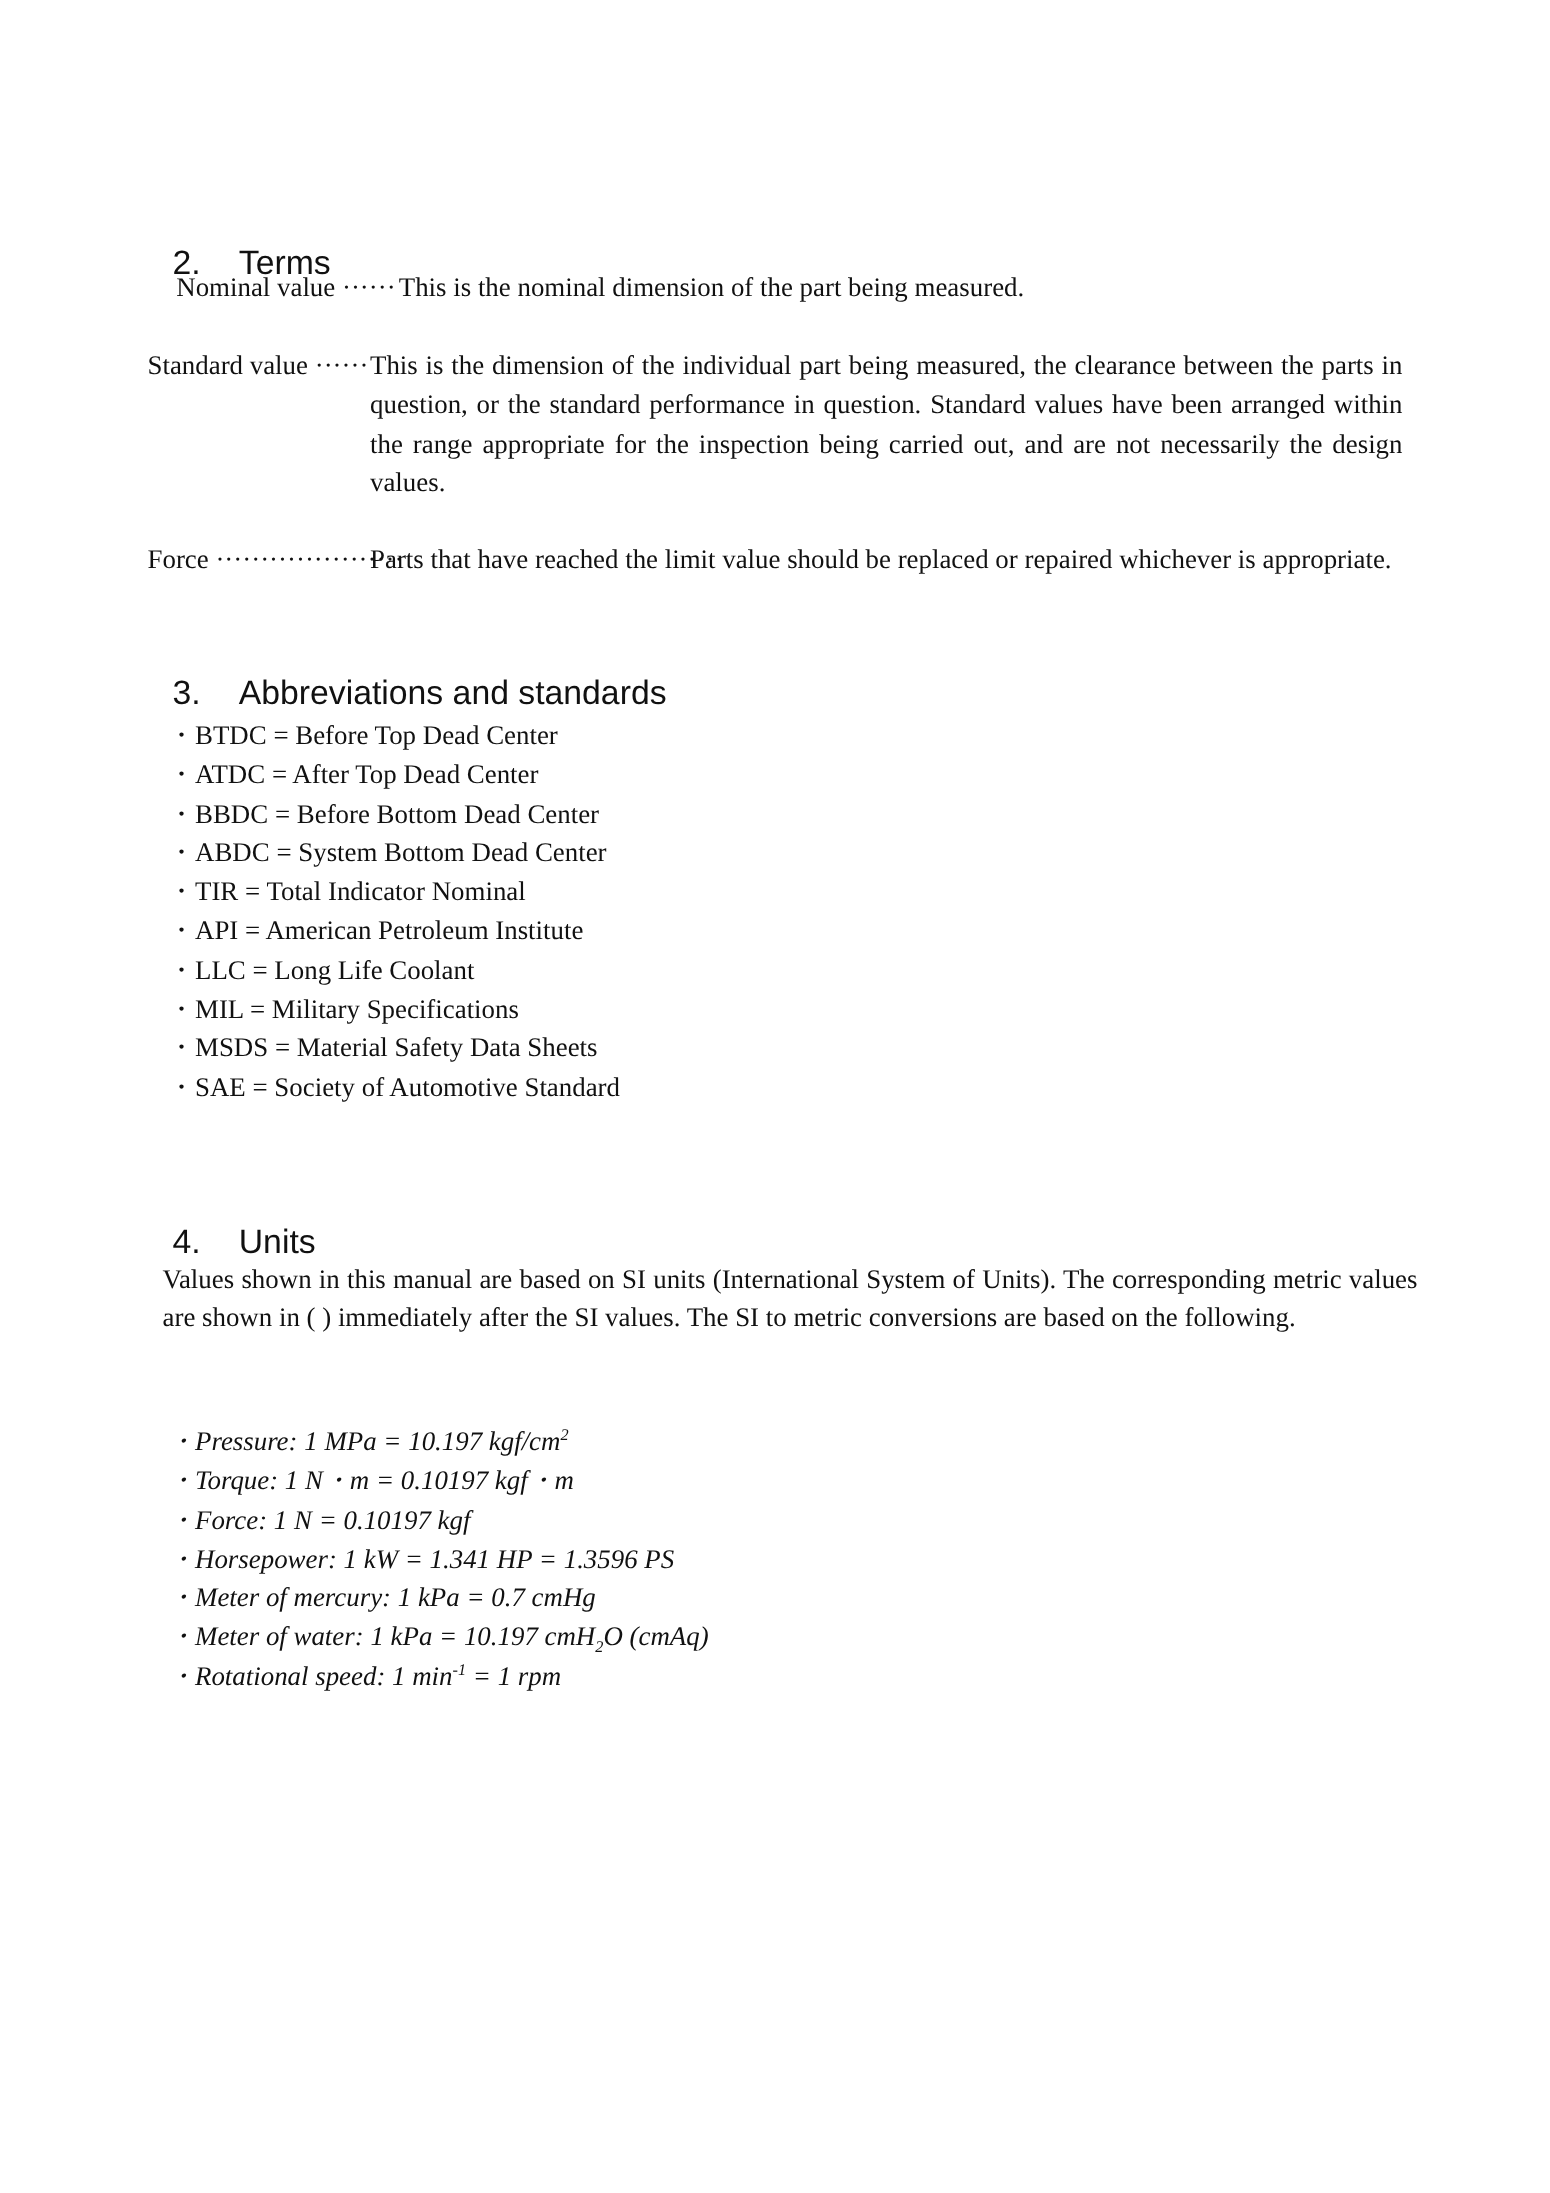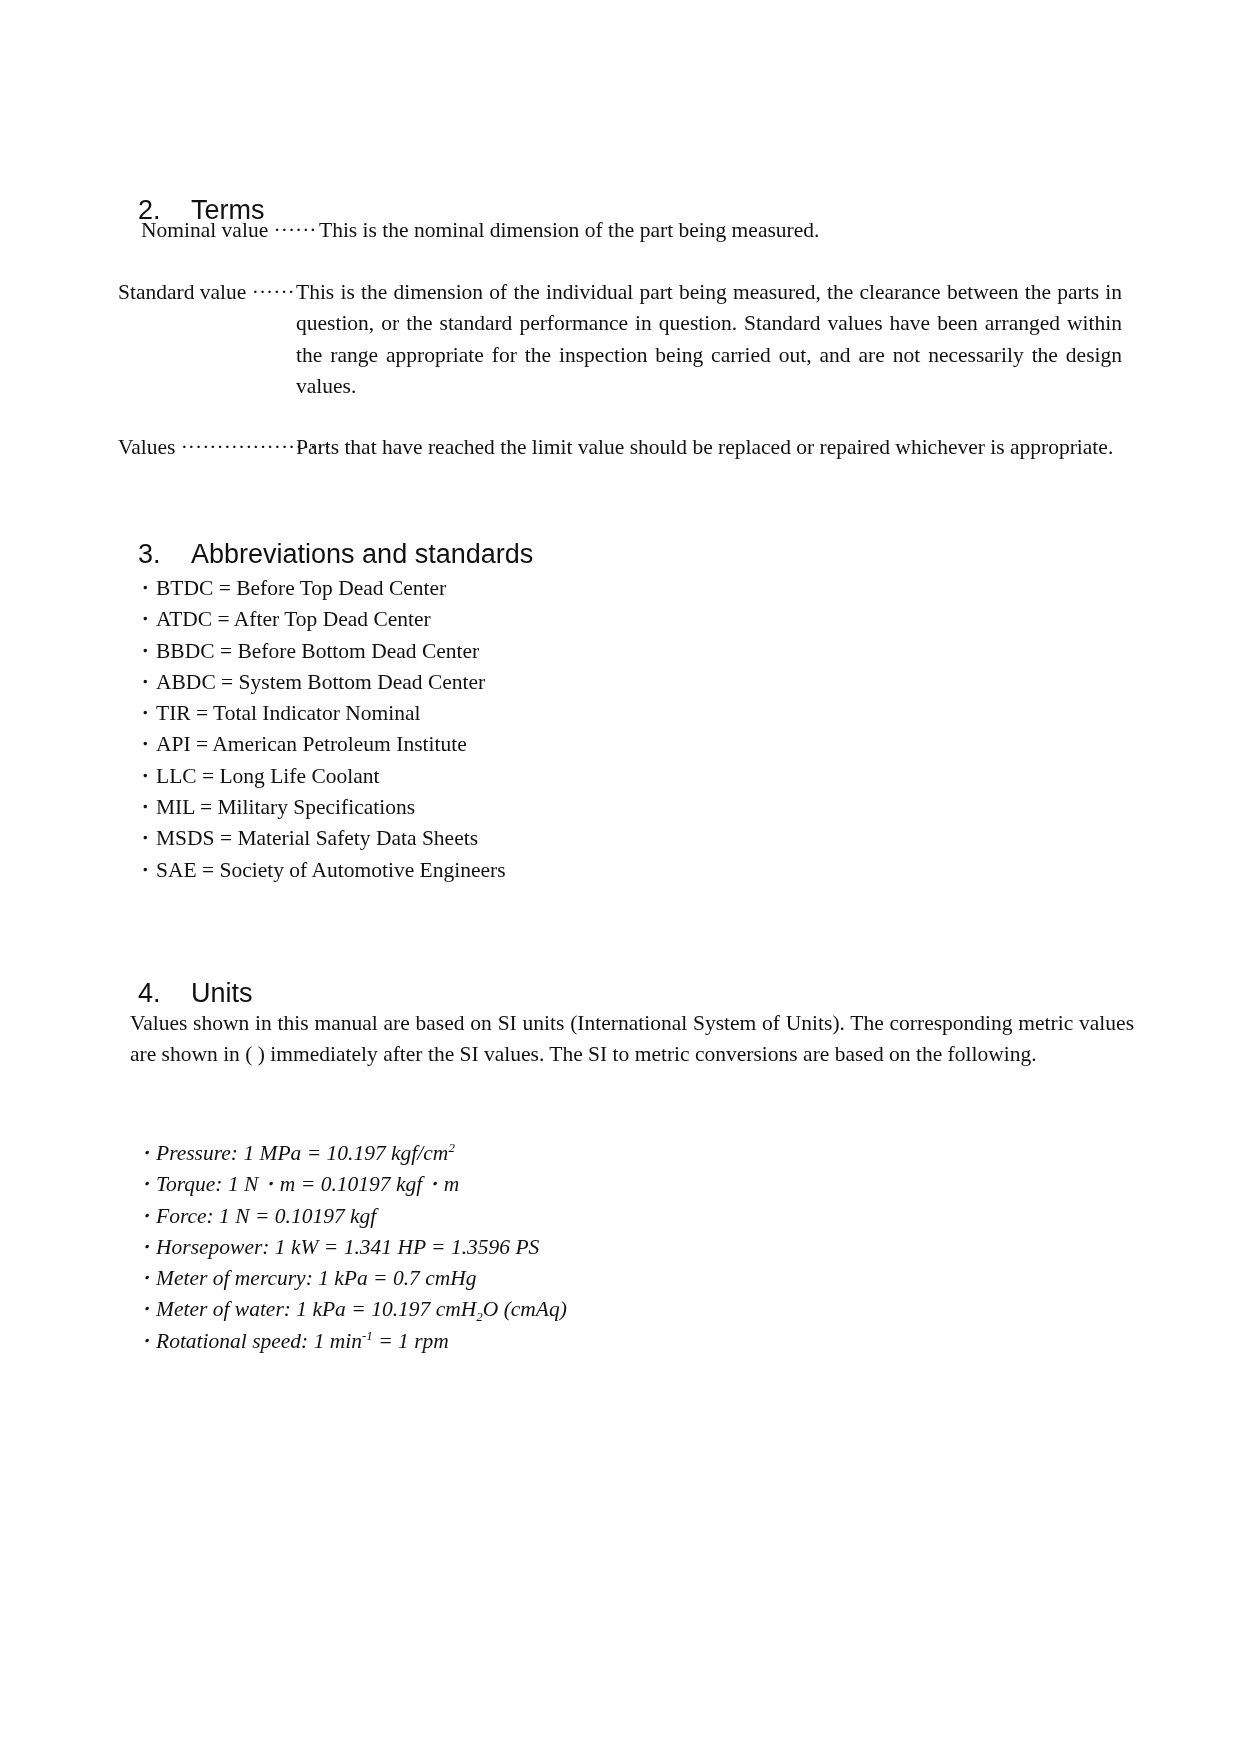--- a/index.html
+++ b/index.html
@@ -30,39 +30,39 @@
     <span class="term-label"><span>Nominal value </span><span>······</span></span>
     <div class="term-def">This is the nominal dimension of the part being measured.</div>
   </div>
 
   <div class="term serif" style="top:277px;">
     <span class="term-label"><span>Standard value </span><span>······</span></span>
     <div class="term-def">This is the dimension of the individual part being measured, the clearance between the parts in question, or the standard performance in question.  Standard values have been arranged within the range appropriate for the inspection being carried out, and are not necessarily the design values.</div>
   </div>
 
   <div class="term serif" style="top:432px;">
-    <span class="term-label"><span>Values </span><span>·····················</span></span>
+    <span class="term-label"><span>Force </span><span>·····················</span></span>
     <div class="term-def">Parts that have reached the limit value should be replaced or repaired whichever is appropriate.</div>
   </div>
 
   <h2 class="h" style="top:523px;">
     <span class="num">3.</span><span>Abbreviations and standards</span>
   </h2>
 
   <ul class="bullets serif" style="top:557px;">
     <li><span class="bullet">・</span><span>BTDC = Before Top Dead Center</span></li>
     <li><span class="bullet">・</span><span>ATDC = After Top Dead Center</span></li>
     <li><span class="bullet">・</span><span>BBDC = Before Bottom Dead Center</span></li>
     <li><span class="bullet">・</span><span>ABDC = System Bottom Dead Center</span></li>
     <li><span class="bullet">・</span><span>TIR = Total Indicator Nominal</span></li>
     <li><span class="bullet">・</span><span>API = American Petroleum Institute</span></li>
     <li><span class="bullet">・</span><span>LLC = Long Life Coolant</span></li>
     <li><span class="bullet">・</span><span>MIL = Military Specifications</span></li>
     <li><span class="bullet">・</span><span>MSDS = Material Safety Data Sheets</span></li>
-    <li><span class="bullet">・</span><span>SAE = Society of Automotive Engineers</span></li>
+    <li><span class="bullet">・</span><span>SAE = Society of Automotive Standard</span></li>
   </ul>
 
   <h2 class="h" style="top:962px;">
     <span class="num">4.</span><span>Units</span>
   </h2>
 
   <p class="para serif" style="top:996px;">Values shown in this manual are based on SI units (International System of Units).  The corresponding metric values are shown in (   ) immediately after the SI values.  The SI to metric conversions are based on the following.</p>
 
   <ul class="bullets serif" style="top:1122px;font-style:italic;">
     <li><span class="bullet">・</span><span>Pressure: 1 MPa = 10.197 kgf/cm</span><sup>2</sup></li>

